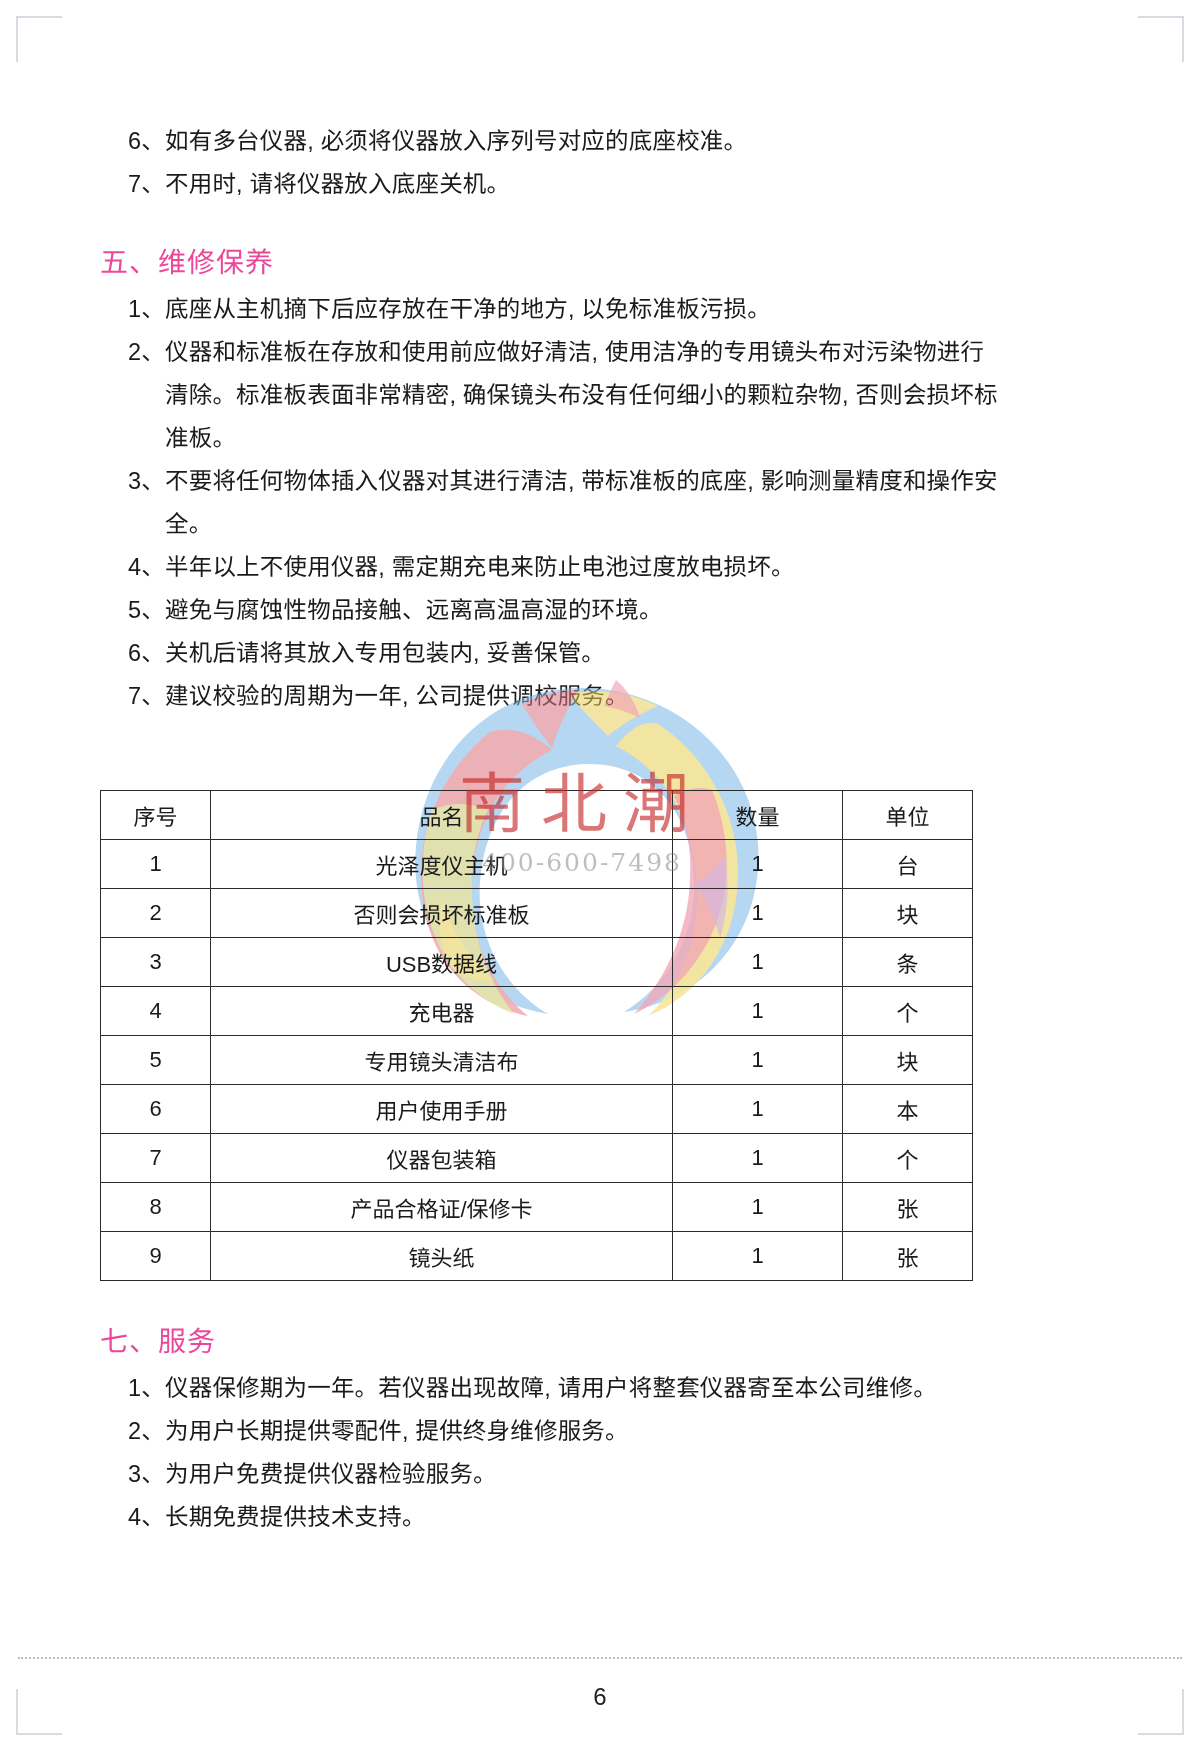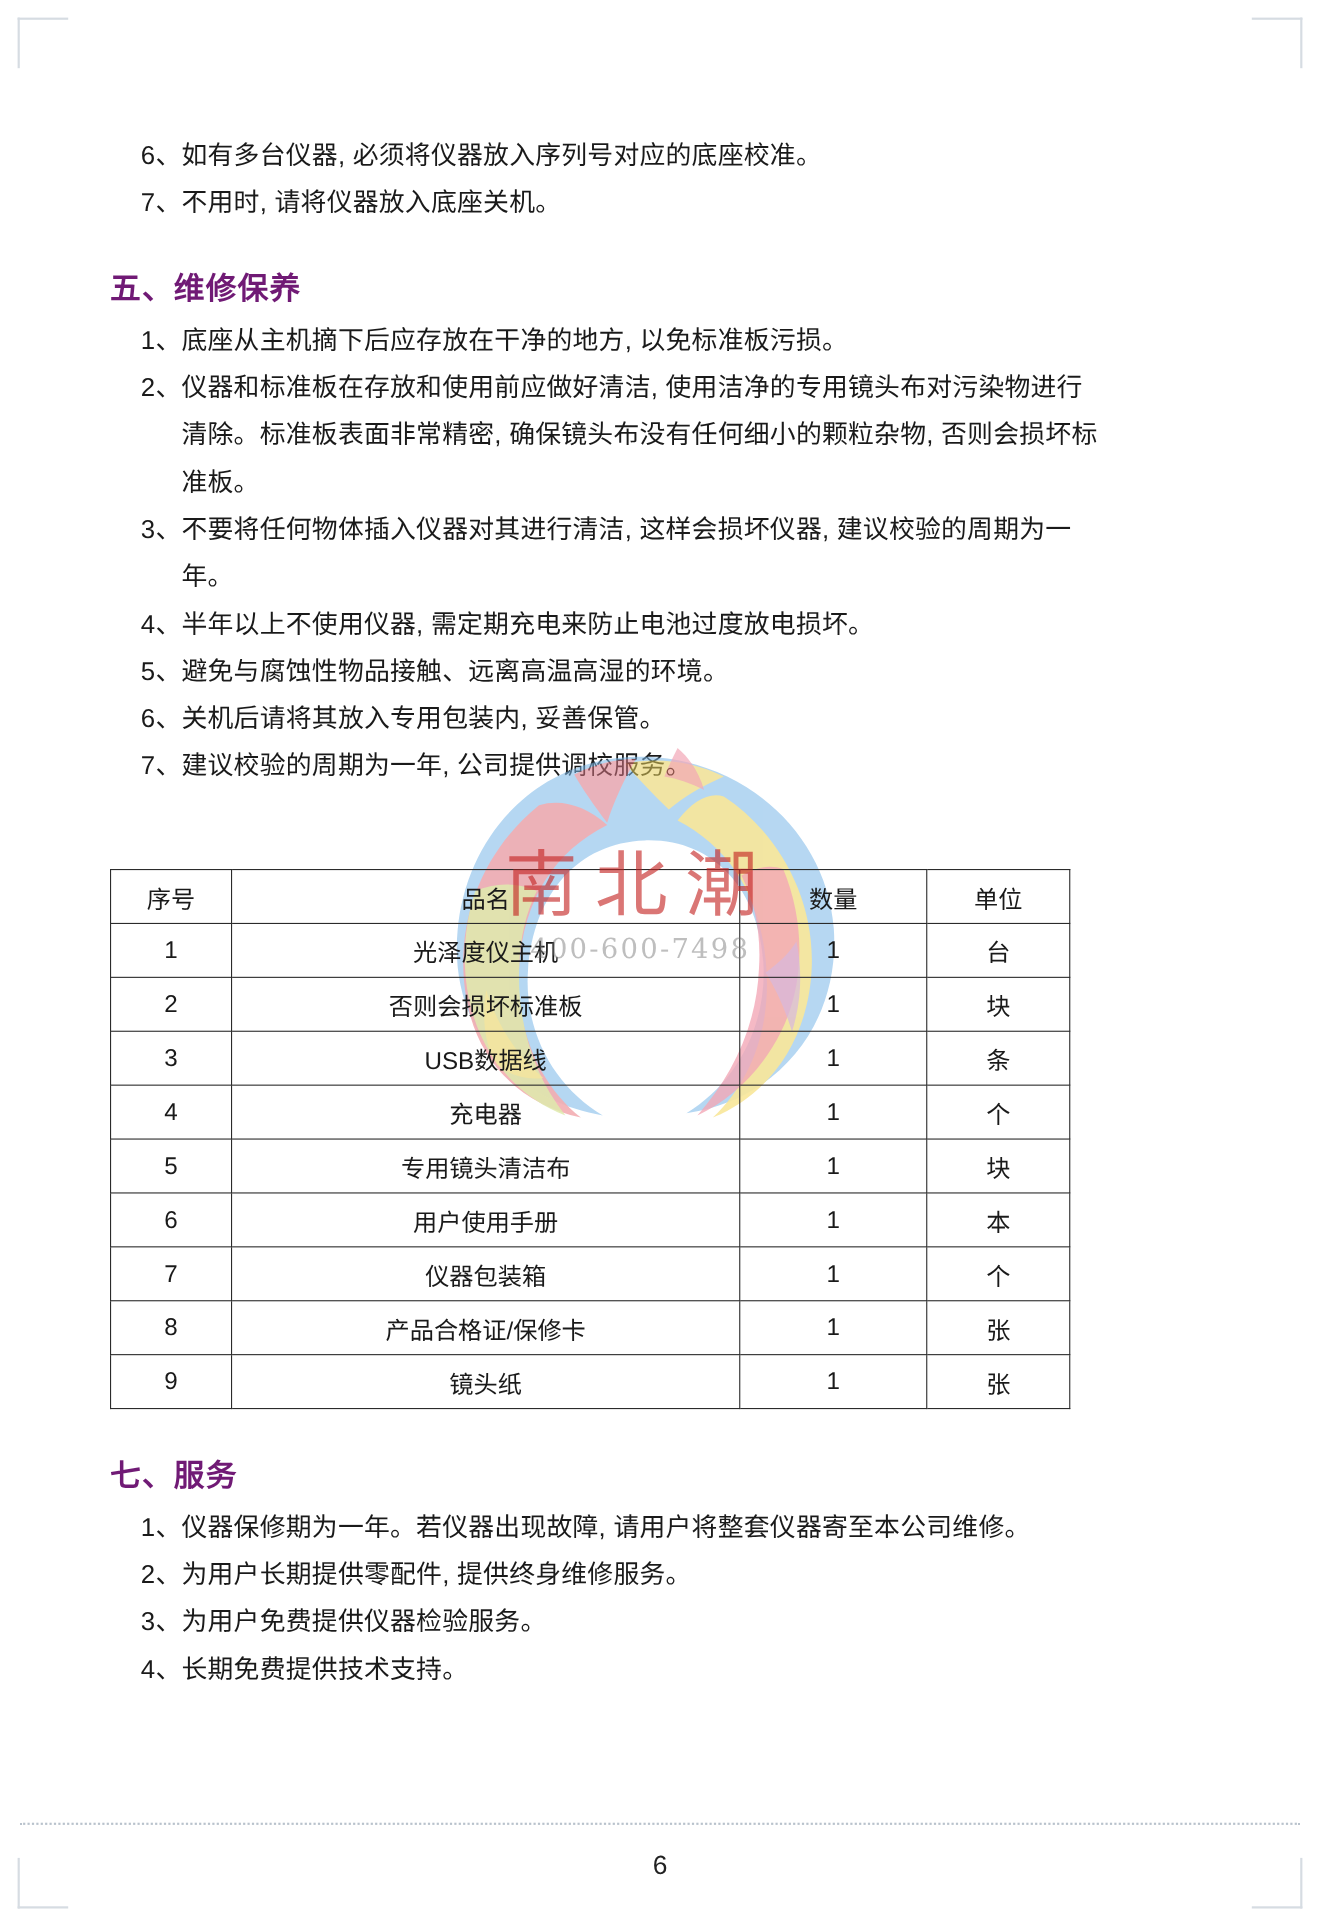--- a/index.html
+++ b/index.html
@@ -54,24 +54,24 @@
     white-space: nowrap;
   }
   .list-item .txt {
     flex: 1 1 auto;
     text-indent: 0;
   }
 
   
   .heading {
     font-size: 28px;
-    font-weight: bold;
+    font-weight: normal;
     letter-spacing: 1px;
     margin: 34px 0 8px 0;
-    color: #701a75;
+    color: #ec4899;
   }
   .heading.tight { margin-top: 38px; }
   .spacer-lg { height: 26px; }
 
   
   .table-wrap {
     position: relative;
     margin-top: 14px;
   }
   table.parts {
@@ -184,21 +184,21 @@
       <div class="list-item">
         <span class="num">1、</span>
         <span class="txt">底座从主机摘下后应存放在干净的地方, 以免标准板污损。</span>
       </div>
       <div class="list-item">
         <span class="num">2、</span>
         <span class="txt">仪器和标准板在存放和使用前应做好清洁, 使用洁净的专用镜头布对污染物进行清除。标准板表面非常精密, 确保镜头布没有任何细小的颗粒杂物, 否则会损坏标准板。</span>
       </div>
       <div class="list-item">
         <span class="num">3、</span>
-        <span class="txt">不要将任何物体插入仪器对其进行清洁, 这样会损坏仪器, 建议校验的周期为一年。</span>
+        <span class="txt">不要将任何物体插入仪器对其进行清洁, 带标准板的底座, 影响测量精度和操作安全。</span>
       </div>
       <div class="list-item">
         <span class="num">4、</span>
         <span class="txt">半年以上不使用仪器, 需定期充电来防止电池过度放电损坏。</span>
       </div>
       <div class="list-item">
         <span class="num">5、</span>
         <span class="txt">避免与腐蚀性物品接触、远离高温高湿的环境。</span>
       </div>
       <div class="list-item">

